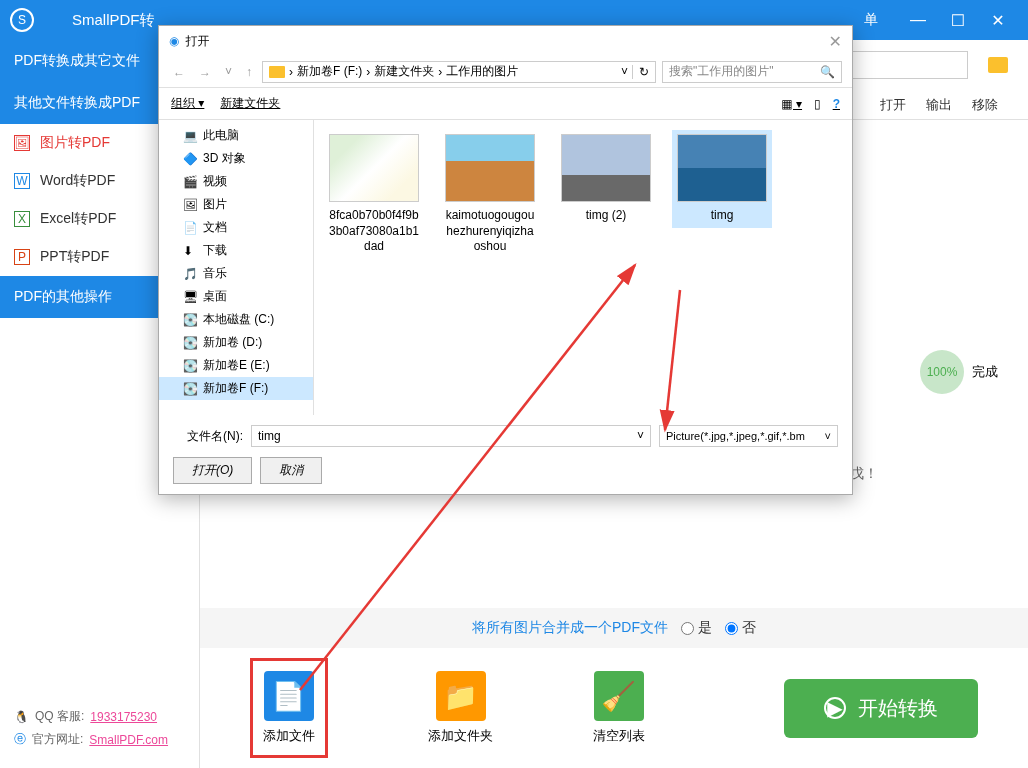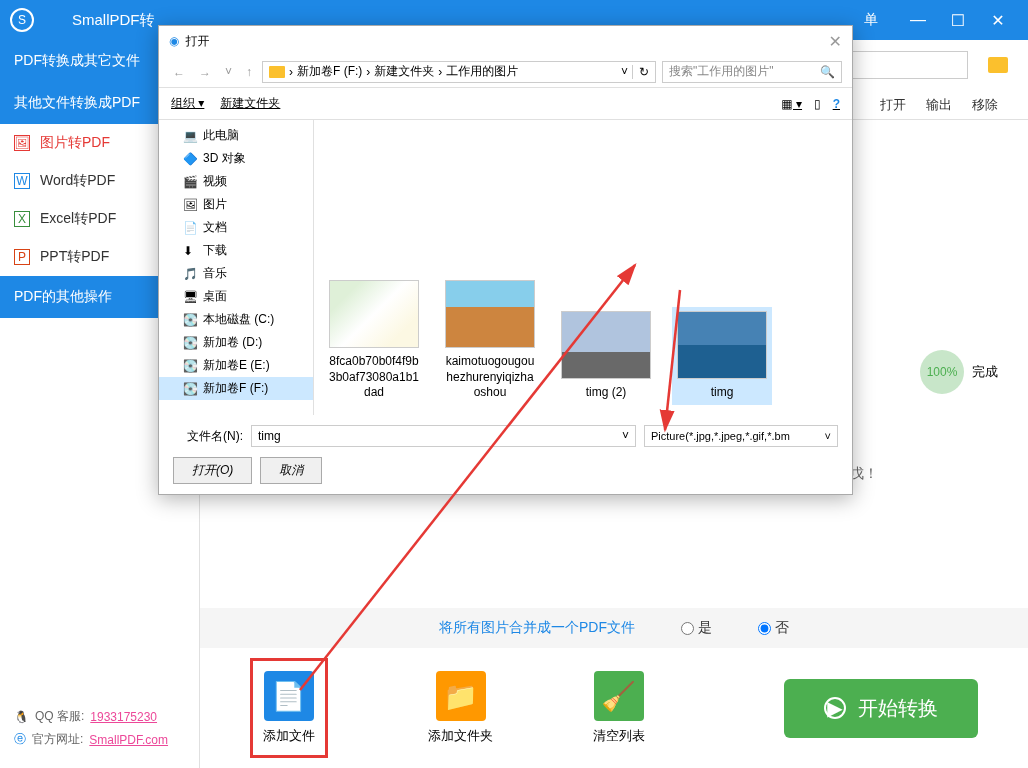--- a/index.html
+++ b/index.html
@@ -29,21 +29,21 @@
 .toolbar .folder-icon { width: 20px; height: 16px; background: #fbc02d; border-radius: 2px; }
 
 .headers { height: 30px; border-bottom: 1px solid #e0e0e0; display: flex; align-items: center; padding: 0 30px; font-size: 13px; color: #333; justify-content: space-between; }
 .headers .spacer { flex: 1; }
 
 .canvas { flex: 1; position: relative; background: #fff; }
 .progress-badge { position: absolute; right: 30px; top: 230px; display: flex; align-items: center; gap: 8px; font-size: 13px; }
 .progress-circle { width: 44px; height: 44px; border-radius: 50%; background: #c8e6c9; color: #4caf50; display: flex; align-items: center; justify-content: center; font-size: 12px; }
 .status-text { position: absolute; right: 150px; top: 345px; font-size: 14px; color: #666; }
 
-.bottom-bar { height: 40px; background: #f5f5f5; display: flex; align-items: center; justify-content: center; gap: 46px; font-size: 14px; color: #1e88e5; }
+.bottom-bar { height: 40px; background: #f5f5f5; display: flex; align-items: center; justify-content: center; gap: 13px; font-size: 14px; color: #1e88e5; }
 .bottom-bar .radio { display: flex; align-items: center; gap: 4px; color: #333; }
 .bottom-bar .radio input { margin: 0; }
 
 .action-row { height: 120px; display: flex; align-items: center; padding: 0 50px; gap: 100px; }
 .action-btn { display: flex; flex-direction: column; align-items: center; gap: 6px; font-size: 13px; cursor: pointer; }
 .action-btn .icon-box { width: 50px; height: 50px; border-radius: 4px; display: flex; align-items: center; justify-content: center; font-size: 28px; color: #fff; }
 .action-btn.add { padding: 10px; }
 .action-btn.add.highlighted { border: 3px solid #e53935; }
 .icon-blue { background: #1e88e5; }
 .icon-orange { background: #ff9800; }
@@ -60,34 +60,34 @@
 .dlg-nav .breadcrumb { flex: 1; border: 1px solid #ccc; height: 22px; display: flex; align-items: center; padding: 0 6px; gap: 4px; }
 .dlg-nav .breadcrumb .folder-mini { width: 16px; height: 12px; background: #fbc02d; border-radius: 1px; }
 .dlg-nav .search { width: 180px; border: 1px solid #ccc; height: 22px; display: flex; align-items: center; padding: 0 6px; color: #888; justify-content: space-between; }
 .dlg-toolbar { height: 32px; display: flex; align-items: center; padding: 0 12px; gap: 16px; border-bottom: 1px solid #e0e0e0; text-decoration: underline; }
 .dlg-toolbar .right { margin-left: auto; display: flex; gap: 12px; align-items: center; }
 .dlg-body { flex: 1; display: flex; overflow: hidden; }
 .dlg-tree { width: 155px; border-right: 1px solid #e0e0e0; overflow-y: auto; padding: 4px 0; }
 .dlg-tree .node { padding: 3px 8px 3px 24px; display: flex; align-items: center; gap: 6px; cursor: pointer; }
 .dlg-tree .node.sel { background: #cce8ff; }
 .dlg-tree .ticon { width: 14px; height: 14px; display: inline-block; }
-.dlg-files { flex: 1; padding: 10px; display: flex; gap: 16px; align-items: flex-end; }
+.dlg-files { flex: 1; padding: 10px; display: flex; gap: 16px; align-items: flex-start; }
 .file-item { width: 100px; text-align: center; cursor: pointer; padding: 4px; }
 .file-item.selected { background: #cce8ff; }
 .file-item .thumb { width: 90px; height: 68px; background: #e8e8e8; margin: 0 auto 6px; border: 1px solid #ccc; display: flex; align-items: center; justify-content: center; overflow: hidden; }
 .file-item .fname { font-size: 12px; word-break: break-all; line-height: 1.3; }
 .thumb.floral { background: linear-gradient(135deg, #dff0d8 20%, #fff 50%, #fcf8e3 80%); }
 .thumb.dog { background: linear-gradient(#87ceeb 40%, #cd853f 40%); }
 .thumb.mountain { background: linear-gradient(#b0c4de 60%, #696969 60%); }
 .thumb.lake { background: linear-gradient(#4682b4 50%, #1e6091 50%); }
 .dlg-bottom { padding: 10px 14px; display: flex; flex-direction: column; gap: 10px; }
 .dlg-row { display: flex; align-items: center; gap: 8px; }
 .dlg-row label { width: 70px; text-align: right; }
 .dlg-row .combo { flex: 1; border: 1px solid #ccc; height: 22px; padding: 0 6px; display: flex; align-items: center; justify-content: space-between; }
-.dlg-row .filter { width: 194px; border: 1px solid #ccc; height: 22px; padding: 0 6px; display: flex; align-items: center; justify-content: space-between; font-size: 11px; }
+.dlg-row .filter { width: 179px; border: 1px solid #ccc; height: 22px; padding: 0 6px; display: flex; align-items: center; justify-content: space-between; font-size: 11px; }
 .dlg-btns { display: flex; justify-content: flex-start; gap: 8px; font-style: italic; }
 .dlg-btn { border: 1px solid #aaa; background: #f0f0f0; padding: 4px 18px; cursor: pointer; }
 
 
 .arrow { position: absolute; pointer-events: none; }
 </style>
 </head>
 <body>
 
 <div class="titlebar">

